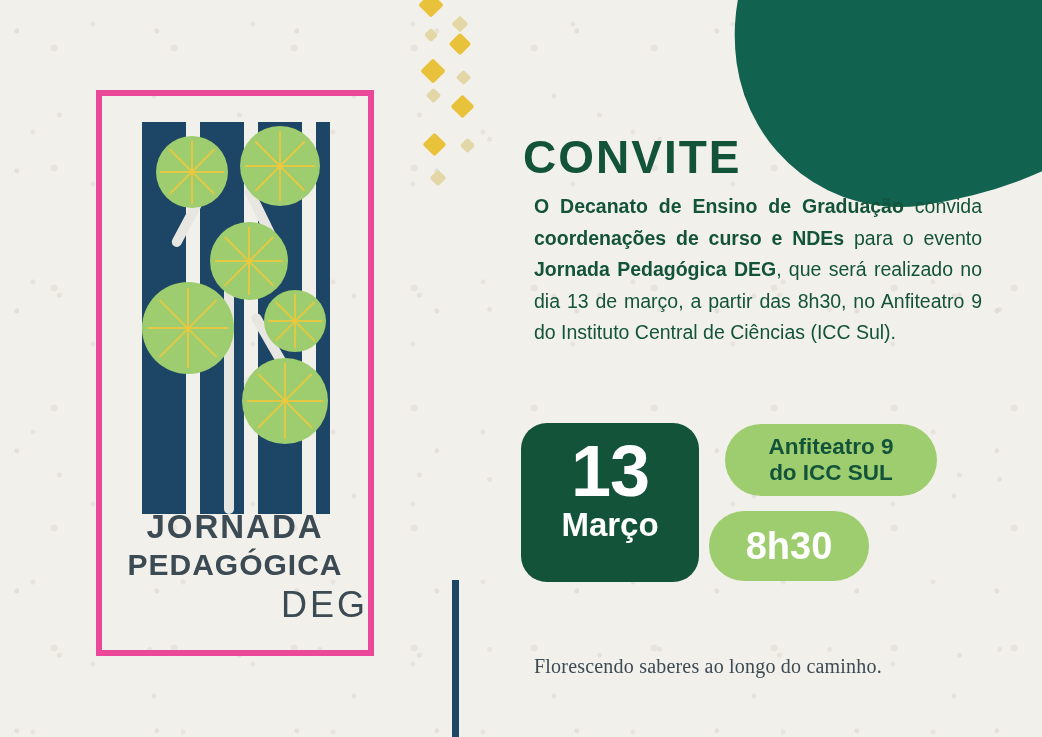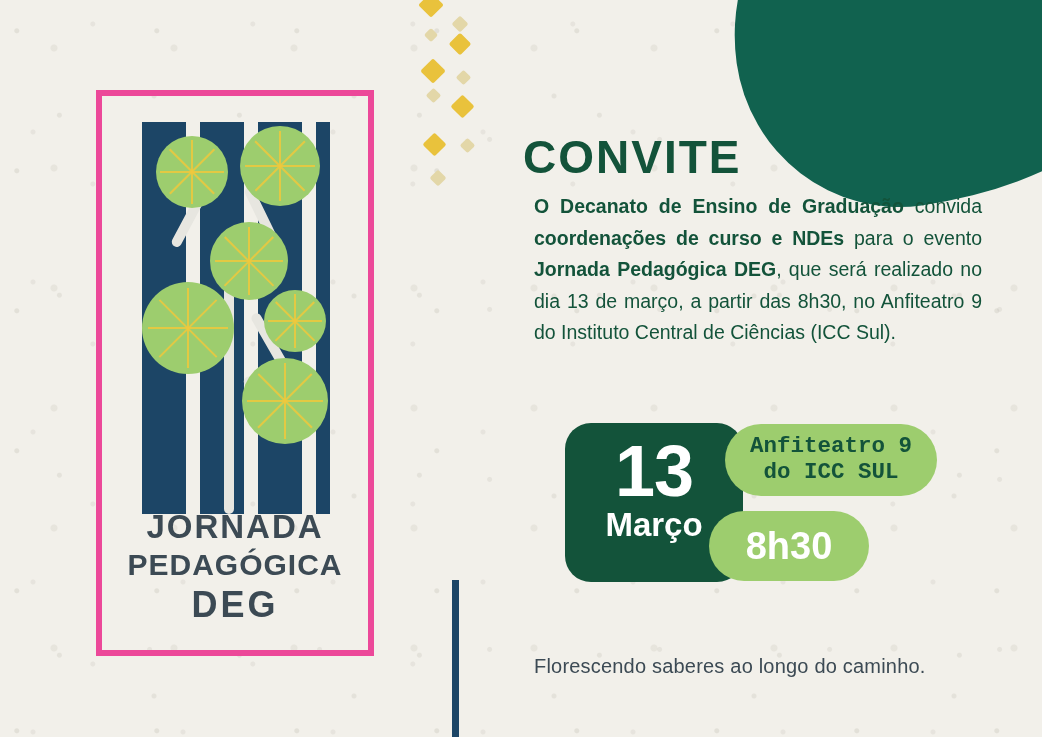--- a/index.html
+++ b/index.html
@@ -152,23 +152,24 @@
     line-height: 1.18;
   }
   .logo-text .l2 {
     font-size: 30px;
     font-weight: bold;
     letter-spacing: 1px;
     line-height: 1.18;
   }
   .logo-text .l3 {
     font-size: 36px;
-    font-weight: bold;
+    font-weight: normal;
     letter-spacing: 3px;
     line-height: 1.3;
+    text-align: right;
   }
 
   
   .v-rule {
     position: absolute;
     left: 452px;
     top: 580px;
     width: 7px;
     height: 157px;
     background: #1c4566;
@@ -211,21 +212,20 @@
     left: 0;
     top: 0;
     width: 178px;
     height: 159px;
     background: #13533a;
     border-radius: 26px;
     color: #ffffff;
     text-align: center;
     box-sizing: border-box;
     padding-top: 14px;
-    margin-left: 44px;
   }
   .date-badge .day {
     font-size: 72px;
     font-weight: bold;
     line-height: 0.95;
     letter-spacing: -1px;
   }
   .date-badge .month {
     font-size: 33px;
     font-weight: bold;
@@ -242,21 +242,20 @@
     border-radius: 36px;
     color: #13533a;
     font-size: 22.5px;
     font-weight: bold;
     line-height: 1.15;
     display: flex;
     flex-direction: column;
     align-items: center;
     justify-content: center;
     text-align: center;
-    font-family: Liberation Mono, monospace;
   }
   .time-badge {
     position: absolute;
     left: 188px;
     top: 88px;
     width: 160px;
     height: 70px;
     background: #9dcd6e;
     border-radius: 35px;
     color: #ffffff;
@@ -267,20 +266,21 @@
     justify-content: center;
   }
 
   .tagline {
     position: absolute;
     left: 534px;
     top: 655px;
     font-size: 20px;
     color: #3c4a54;
     letter-spacing: 0.2px;
+    font-family: Liberation Serif, serif;
   }
 </style>
 </head>
 <body>
 
 <div id="poster">
 
   <div class="texture"></div>
 
   <div class="corner-blob"></div>

